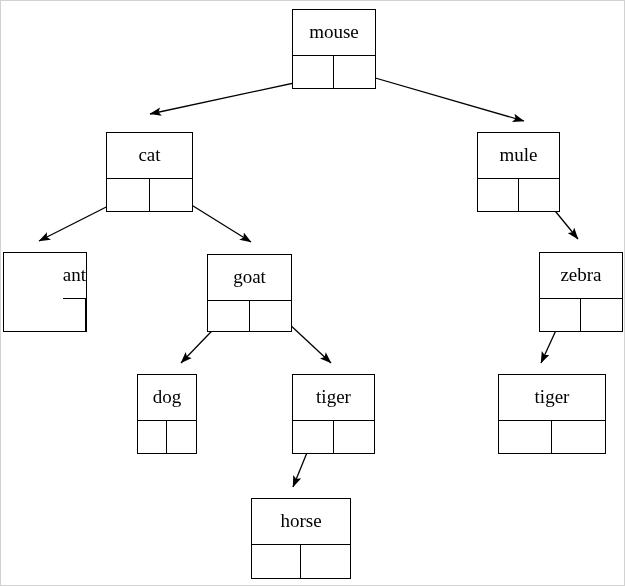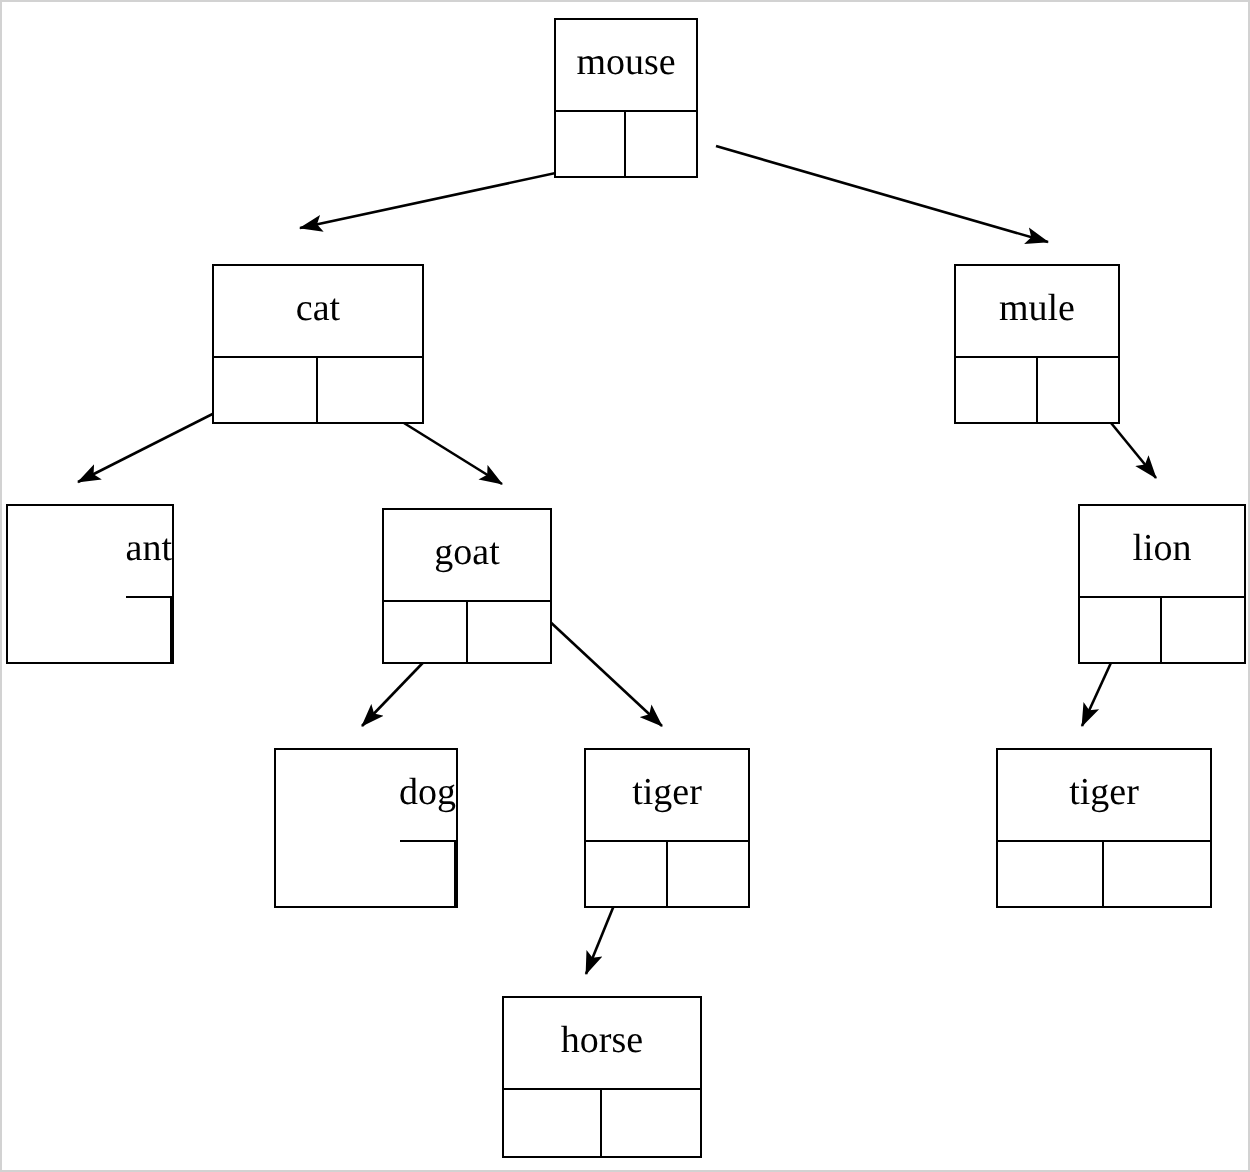--- a/index.html
+++ b/index.html
@@ -80,63 +80,63 @@
         <line x1="168" y1="190" x2="250" y2="241" stroke="#000000" stroke-width="1.3" marker-end="url(#arrowhead)"></line>
         <line x1="528" y1="178" x2="577" y2="238" stroke="#000000" stroke-width="1.3" marker-end="url(#arrowhead)"></line>
         <line x1="232" y1="308" x2="180" y2="362" stroke="#000000" stroke-width="1.3" marker-end="url(#arrowhead)"></line>
         <line x1="272" y1="308" x2="330" y2="362" stroke="#000000" stroke-width="1.3" marker-end="url(#arrowhead)"></line>
         <line x1="562" y1="314" x2="540" y2="362" stroke="#000000" stroke-width="1.3" marker-end="url(#arrowhead)"></line>
         <line x1="314" y1="432" x2="292" y2="486" stroke="#000000" stroke-width="1.3" marker-end="url(#arrowhead)"></line>
       </g>
   </svg>
 
   <div id="nodes-layer">
-      <div class="node" style="left: 276px; top: 8px; width: 72px; height: 80px;">
+      <div class="node" style="left: 291px; top: 8px; width: 84px; height: 80px;">
         <div class="node-label">mouse</div>
         <div class="node-pointers">
           <div class="ptr-cell ptr-left"></div>
           <div class="ptr-cell ptr-right"></div>
         </div>
       </div>
-      <div class="node" style="left: 105px; top: 131px; width: 106px; height: 80px;">
+      <div class="node" style="left: 105px; top: 131px; width: 87px; height: 80px;">
         <div class="node-label">cat</div>
         <div class="node-pointers">
           <div class="ptr-cell ptr-left"></div>
           <div class="ptr-cell ptr-right"></div>
         </div>
       </div>
       <div class="node" style="left: 476px; top: 131px; width: 83px; height: 80px;">
         <div class="node-label">mule</div>
         <div class="node-pointers">
           <div class="ptr-cell ptr-left"></div>
           <div class="ptr-cell ptr-right"></div>
         </div>
       </div>
       <div class="node" style="left: 2px; top: 251px; width: 84px; height: 80px; align-items: flex-end;">
         <div class="node-label">ant</div>
         <div class="node-pointers">
           <div class="ptr-cell ptr-left"></div>
           <div class="ptr-cell ptr-right"></div>
         </div>
       </div>
-      <div class="node" style="left: 190px; top: 253px; width: 85px; height: 78px;">
+      <div class="node" style="left: 206px; top: 253px; width: 85px; height: 78px;">
         <div class="node-label">goat</div>
         <div class="node-pointers">
           <div class="ptr-cell ptr-left"></div>
           <div class="ptr-cell ptr-right"></div>
         </div>
       </div>
       <div class="node" style="left: 538px; top: 251px; width: 84px; height: 80px;">
-        <div class="node-label">lion</div>
+        <div class="node-label">zebra</div>
         <div class="node-pointers">
           <div class="ptr-cell ptr-left"></div>
           <div class="ptr-cell ptr-right"></div>
         </div>
       </div>
-      <div class="node" style="left: 136px; top: 373px; width: 92px; height: 80px; align-items: flex-end;">
+      <div class="node" style="left: 136px; top: 373px; width: 60px; height: 80px;">
         <div class="node-label">dog</div>
         <div class="node-pointers">
           <div class="ptr-cell ptr-left"></div>
           <div class="ptr-cell ptr-right"></div>
         </div>
       </div>
       <div class="node" style="left: 291px; top: 373px; width: 83px; height: 80px;">
         <div class="node-label">tiger</div>
         <div class="node-pointers">
           <div class="ptr-cell ptr-left"></div>

